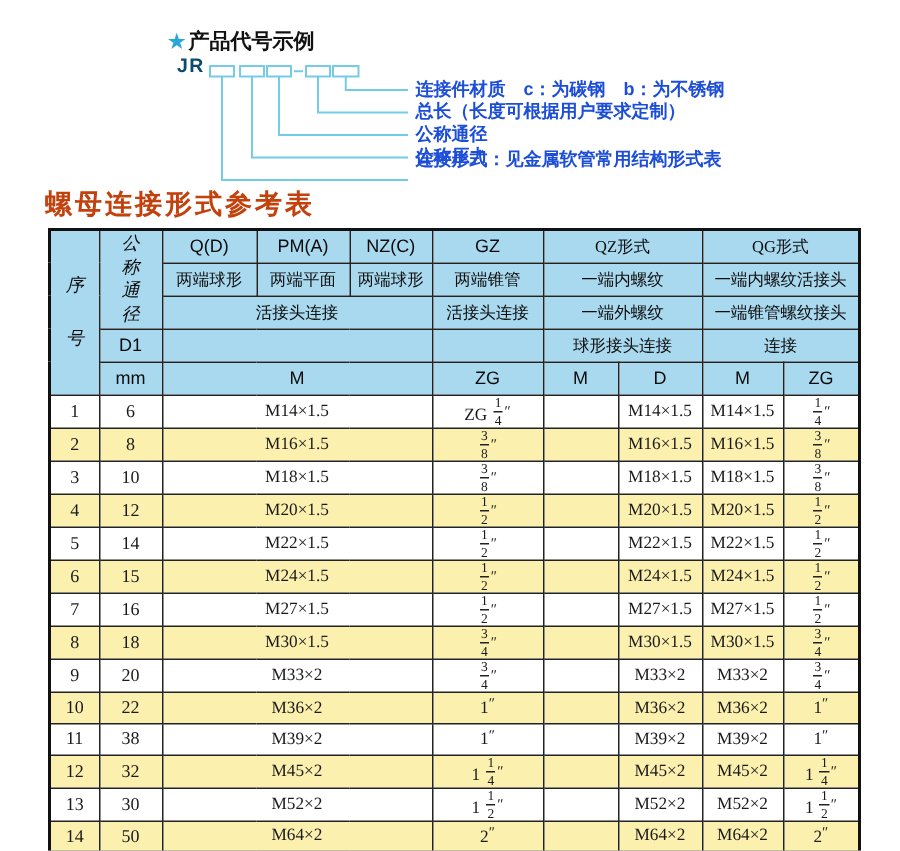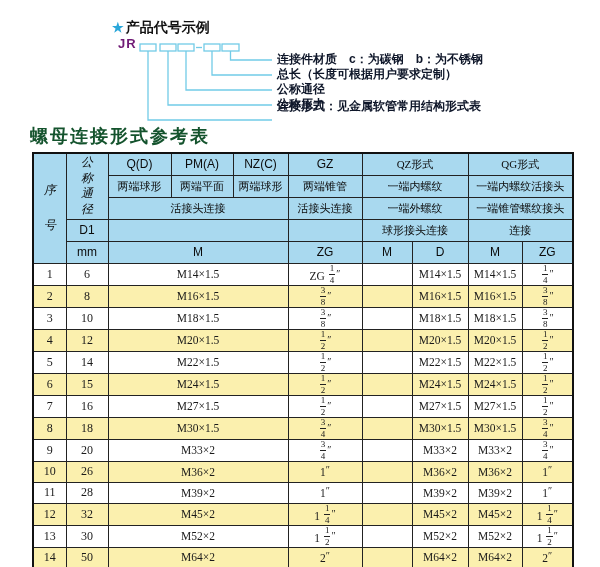--- a/index.html
+++ b/index.html
@@ -11,34 +11,34 @@
   .diagram-svg { position:absolute; left:0; top:0; }
   .diagram-heading {
     position:absolute; left:112px; top:19px;
     font-family:"Liberation Sans", sans-serif; font-weight:bold; font-size:14px;
     color:#111; white-space:nowrap;
   }
   .diagram-heading .star { color:#2aa7da; margin-right:2px; font-size:13px; }
   .jr-prefix {
     position:absolute; left:118px; top:36px;
     font-family:"Liberation Sans", sans-serif; font-weight:bold; font-size:13px;
-    color:#701a75; letter-spacing:1px;
+    color:#0c4a6e; letter-spacing:1px;
   }
   .dlabel {
     position:absolute; left:277px; height:13px; line-height:13px;
     font-family:"Liberation Sans", sans-serif; font-weight:bold; font-size:12px;
-    color:#0f172a; white-space:nowrap;
+    color:#1d4ed8; white-space:nowrap;
   }
   .dlabel-0 { top:53px; } .dlabel-1 { top:68px;text-align:center; } .dlabel-2 { top:83px; }
   .dlabel-3 { top:98px; } .dlabel-4 { top:100px; }
   
   .table-title {
     position:absolute; left:30px; top:124px;
     font-family:"Liberation Serif", serif; font-weight:bold; font-size:18px;
-    letter-spacing:2px; color:#14532d;
+    letter-spacing:2px; color:#c2410c;
   }
   
   table.ref {
     position:absolute; left:32px; top:152px; width:540px;
     border-collapse:collapse; table-layout:fixed;
     border:2px solid #111;
   }
   table.ref th, table.ref td {
     border:1px solid #222; padding:0; text-align:center; vertical-align:middle;
     overflow:hidden;
@@ -245,31 +245,31 @@
     <td class="num">20</td>
     <td colspan="3">M33×2</td>
     <td><span class="frac"><span class="fn">3</span><span class="fd">4</span></span><span class="unit">″</span></td>
     <td></td>
     <td>M33×2</td>
     <td>M33×2</td>
     <td><span class="frac"><span class="fn">3</span><span class="fd">4</span></span><span class="unit">″</span></td>
   </tr>
       <tr class="alt">
     <td class="num">10</td>
-    <td class="num">26</td>
+    <td class="num">22</td>
     <td colspan="3">M36×2</td>
     <td>1<span class="unit">″</span></td>
     <td></td>
     <td>M36×2</td>
     <td>M36×2</td>
     <td>1<span class="unit">″</span></td>
   </tr>
       <tr>
     <td class="num">11</td>
-    <td class="num">28</td>
+    <td class="num">38</td>
     <td colspan="3">M39×2</td>
     <td>1<span class="unit">″</span></td>
     <td></td>
     <td>M39×2</td>
     <td>M39×2</td>
     <td>1<span class="unit">″</span></td>
   </tr>
       <tr class="alt">
     <td class="num">12</td>
     <td class="num">32</td>

